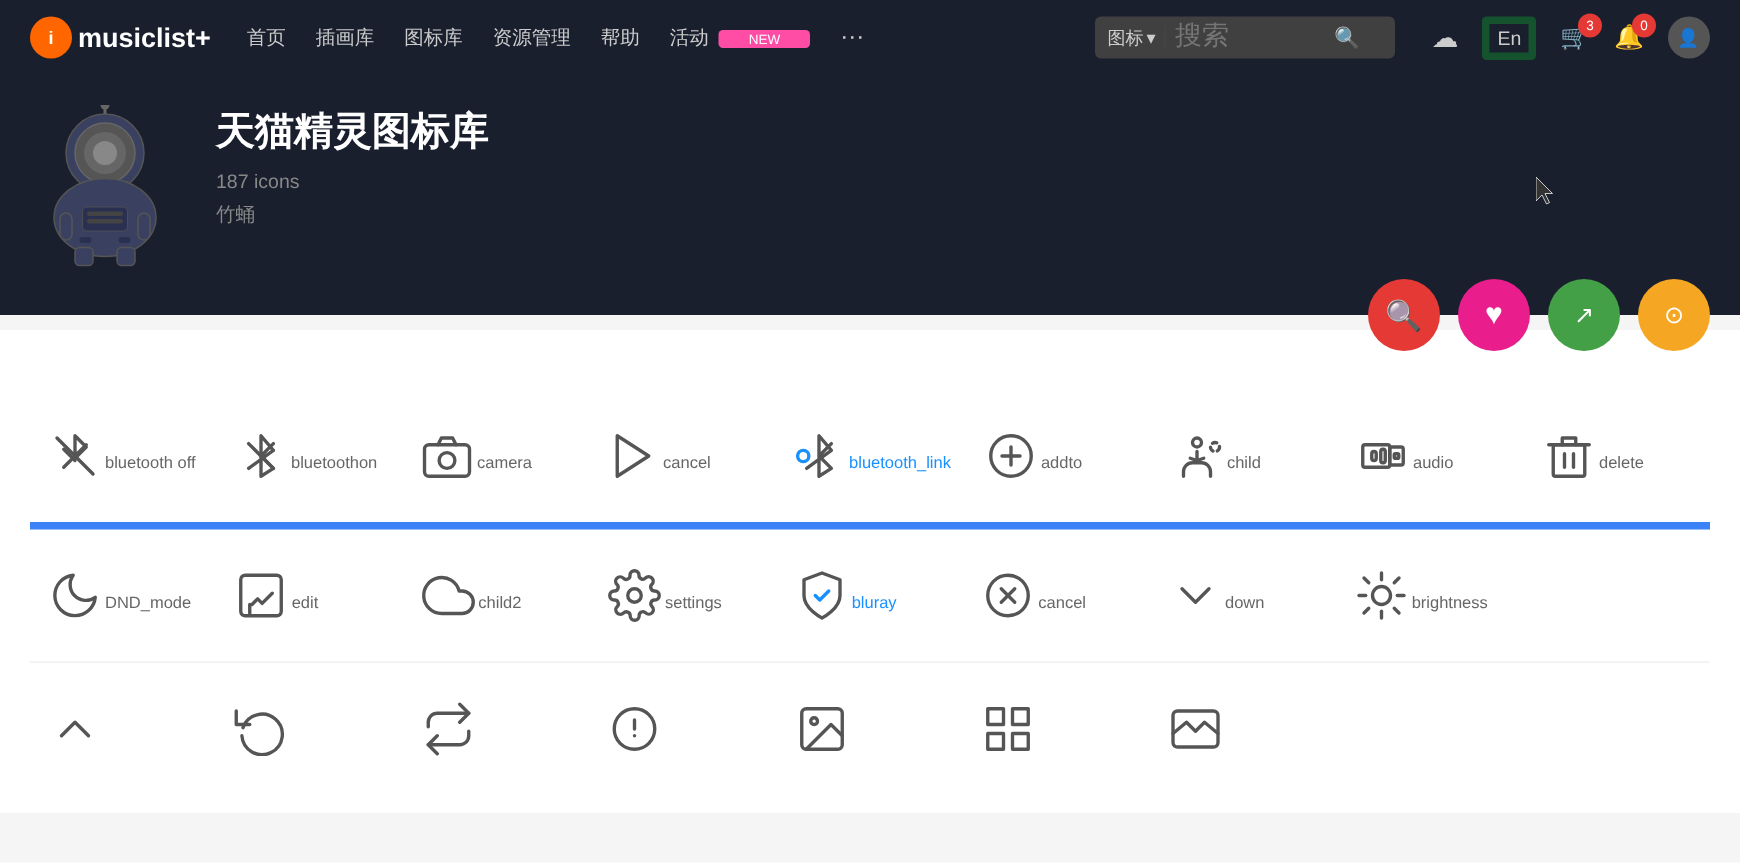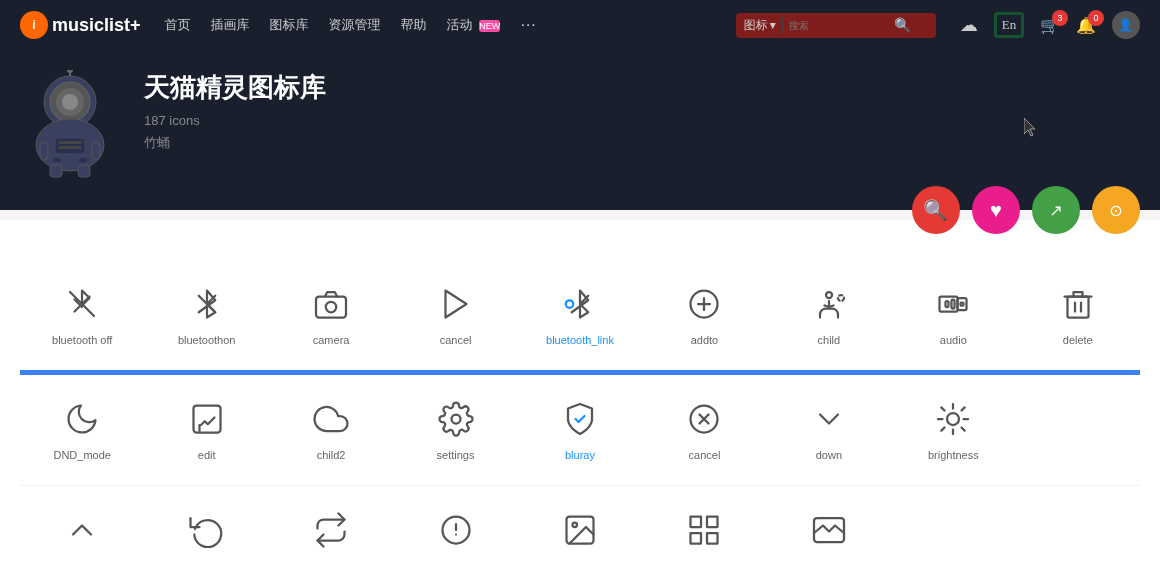--- a/index.html
+++ b/index.html
@@ -44,30 +44,30 @@
     .nav-link {
       color: #ccc;
       font-size: 13px;
       cursor: pointer;
       white-space: nowrap;
     }
     .nav-badge {
       background: #ff4da6;
       color: #fff;
       font-size: 9px;
-      padding: 1px 0;
+      padding: 1px 20px;
       border-radius: 3px;
       margin-left: 3px;
       vertical-align: middle;
     }
     .nav-dots { color: #ccc; font-size: 16px; cursor: pointer; }
     .nav-search {
       display: flex;
       align-items: center;
-      background: #7f1d1d;
+      background: #404040;
       border-radius: 4px;
       padding: 4px 8px;
       gap: 6px;
       min-width: 200px;
     }
     .nav-search-select {
       color: #ccc;
       font-size: 12px;
       background: none;
       border: none;
@@ -78,23 +78,24 @@
     }
     .nav-search-divider {
       width: 1px;
       height: 16px;
       background: #444;
     }
     .nav-search-input {
       background: none;
       border: none;
       color: #ccc;
-      font-size: 10px;
+      font-size: 18px;
       outline: none;
       width: 100px;
+      font-family: Liberation Mono, monospace;
     }
     .nav-search-btn {
       color: #999;
       cursor: pointer;
       font-size: 14px;
     }
     .nav-actions {
       display: flex;
       align-items: center;
       gap: 16px;
@@ -201,21 +202,21 @@
       padding: 40px 20px 20px 20px;
       margin-top: 10px;
     }
     .icons-grid {
       display: grid;
       grid-template-columns: repeat(9, 1fr);
       gap: 0;
     }
     .icon-item {
       display: flex;
-      flex-direction: column;
+      flex-direction: row;
       align-items: center;
       padding: 24px 10px 16px 10px;
       cursor: pointer;
       border-radius: 4px;
       transition: background 0.2s;
     }
     .icon-svg {
       width: 40px;
       height: 40px;
       display: flex;
@@ -264,21 +265,21 @@
     <div class="nav-search-select">
       <span>图标</span>
       <span>▾</span>
     </div>
     <div class="nav-search-divider"></div>
     <input class="nav-search-input" type="text" placeholder="搜索" style="">
     <span class="nav-search-btn">🔍</span>
   </div>
   <div class="nav-actions">
     <span class="nav-action-icon" style="font-size:18px;">☁</span>
-    <span class="nav-action-icon" style="font-size:13px; border:3px solid #14532d; padding:2px 5px; border-radius:3px; color:#ccc;font-family:Liberation Serif, serif;">En</span>
+    <span class="nav-action-icon" style="font-size:13px; border:5px solid #14532d; padding:2px 5px; border-radius:3px; color:#ccc;">En</span>
     <span class="nav-action-icon">
       🛒
       <span class="nav-badge-red">3</span>
     </span>
     <span class="nav-action-icon">
       🔔
       <span class="nav-badge-red">0</span>
     </span>
     <div class="nav-avatar">
       <span>👤</span>

